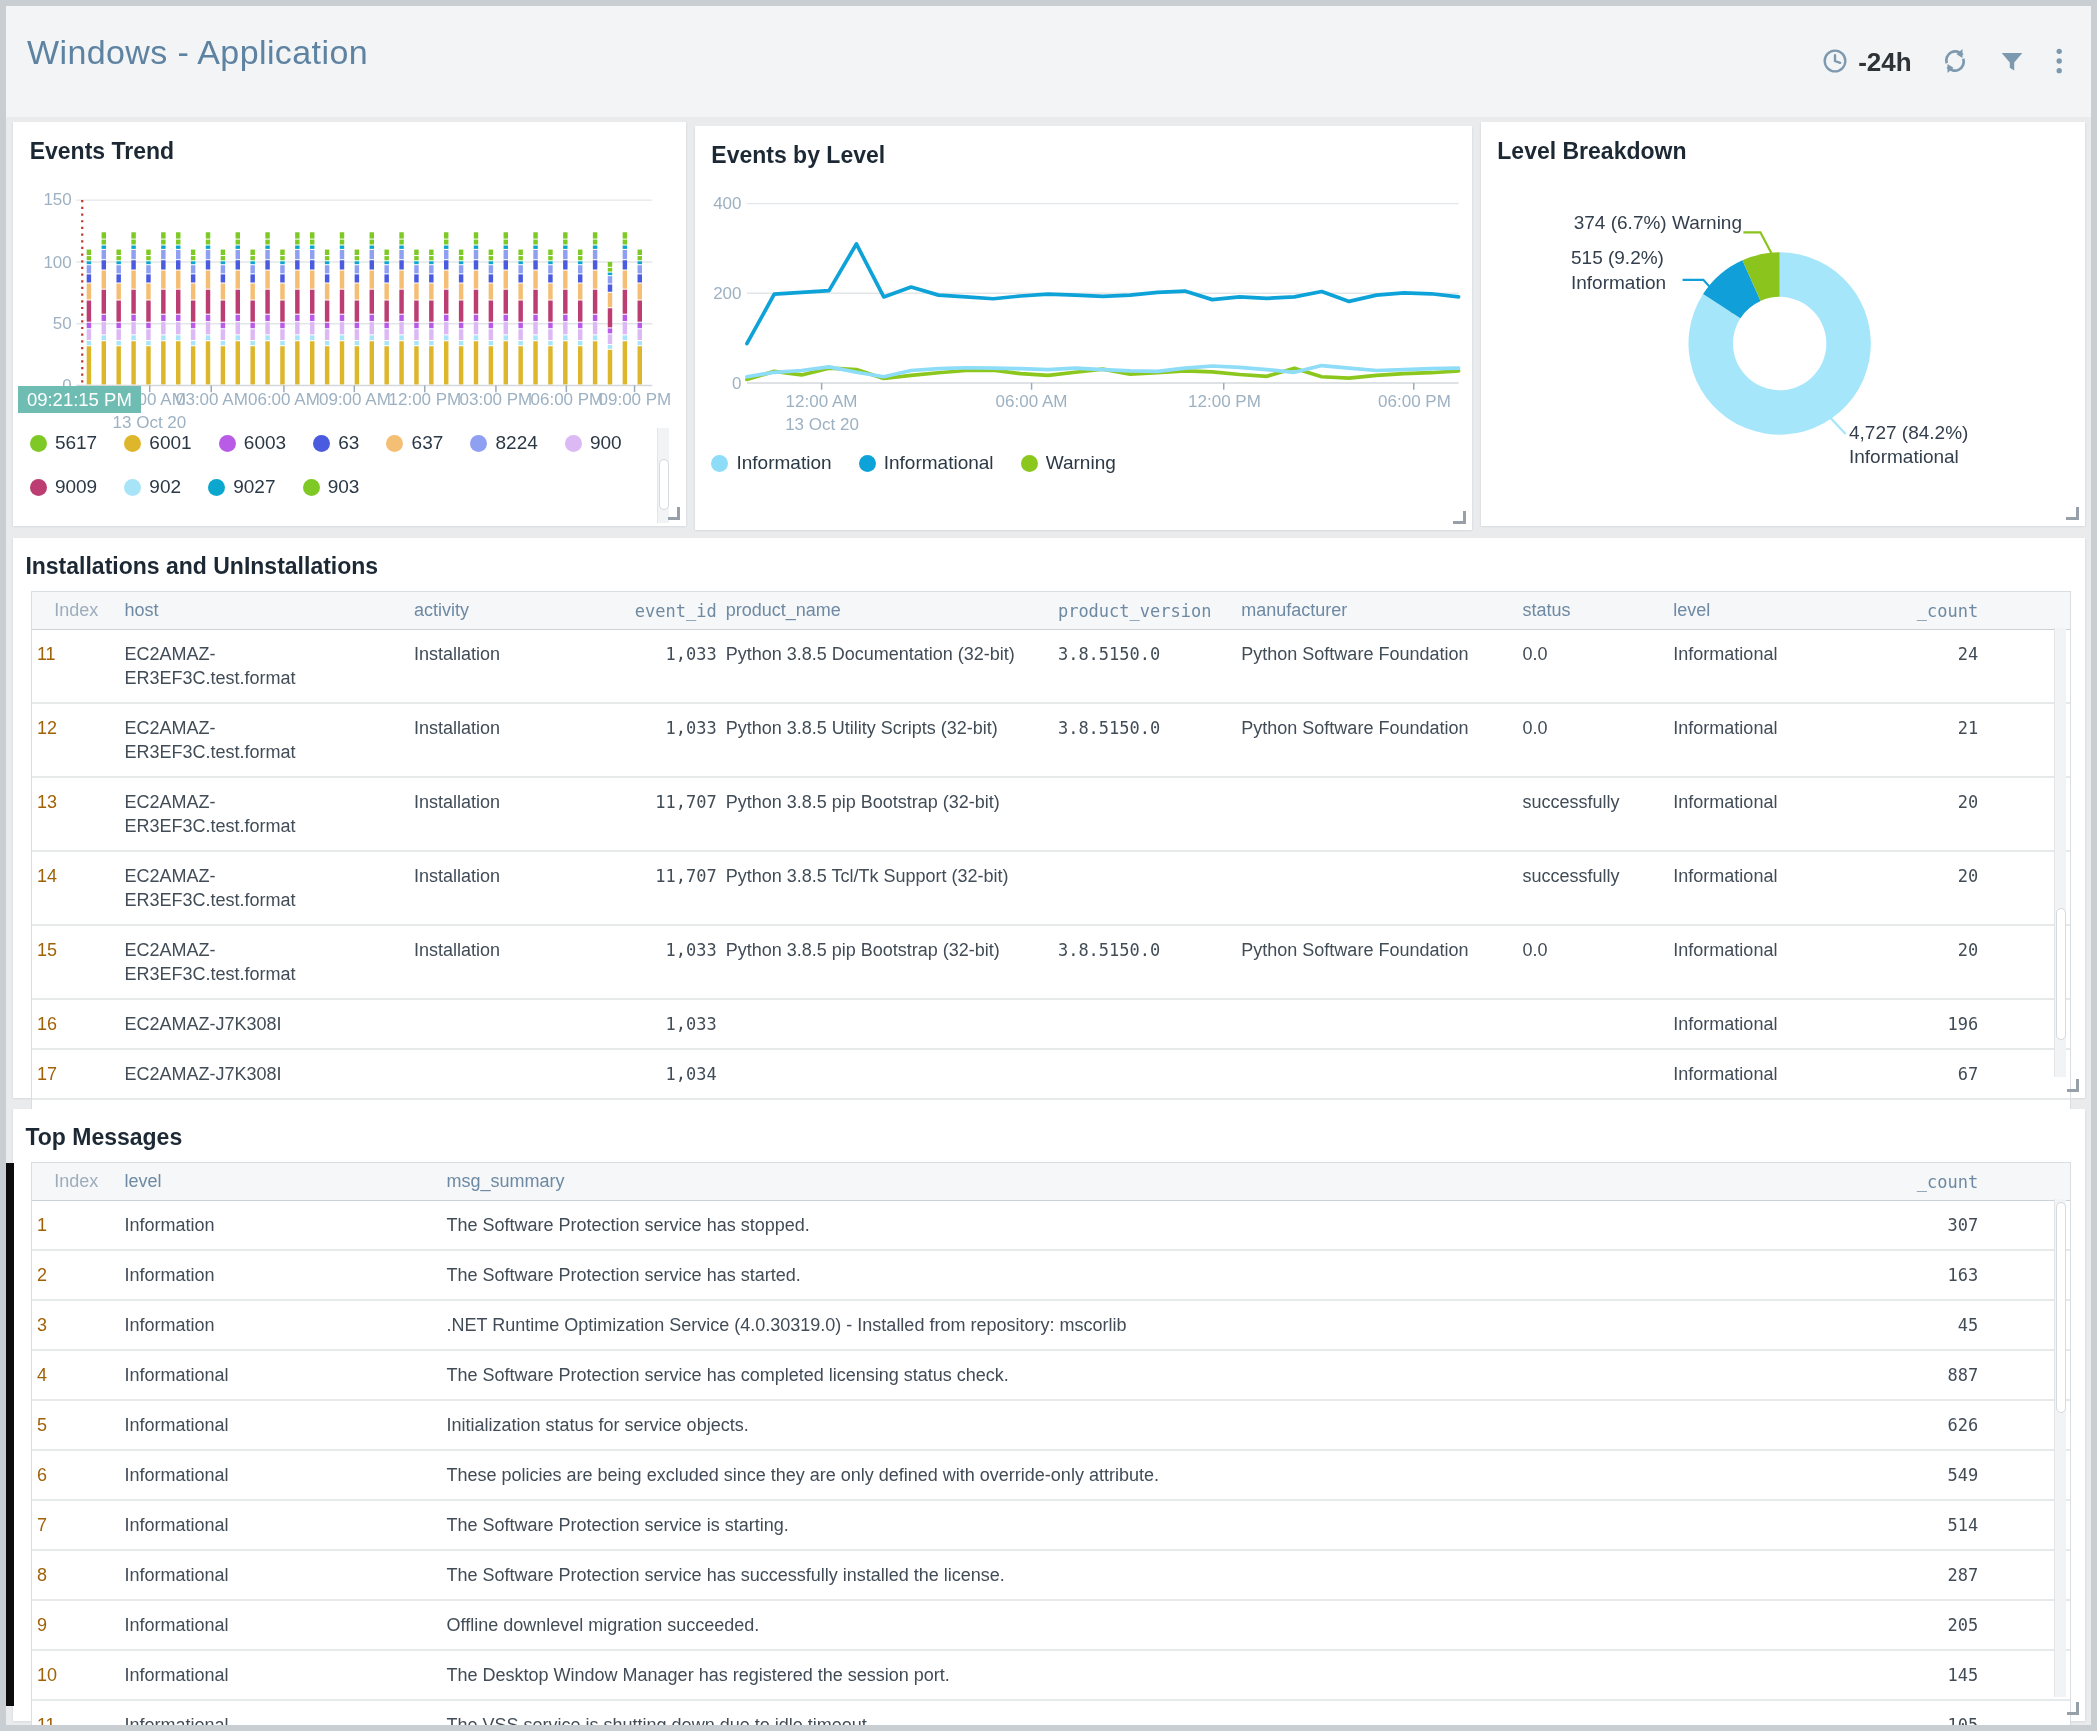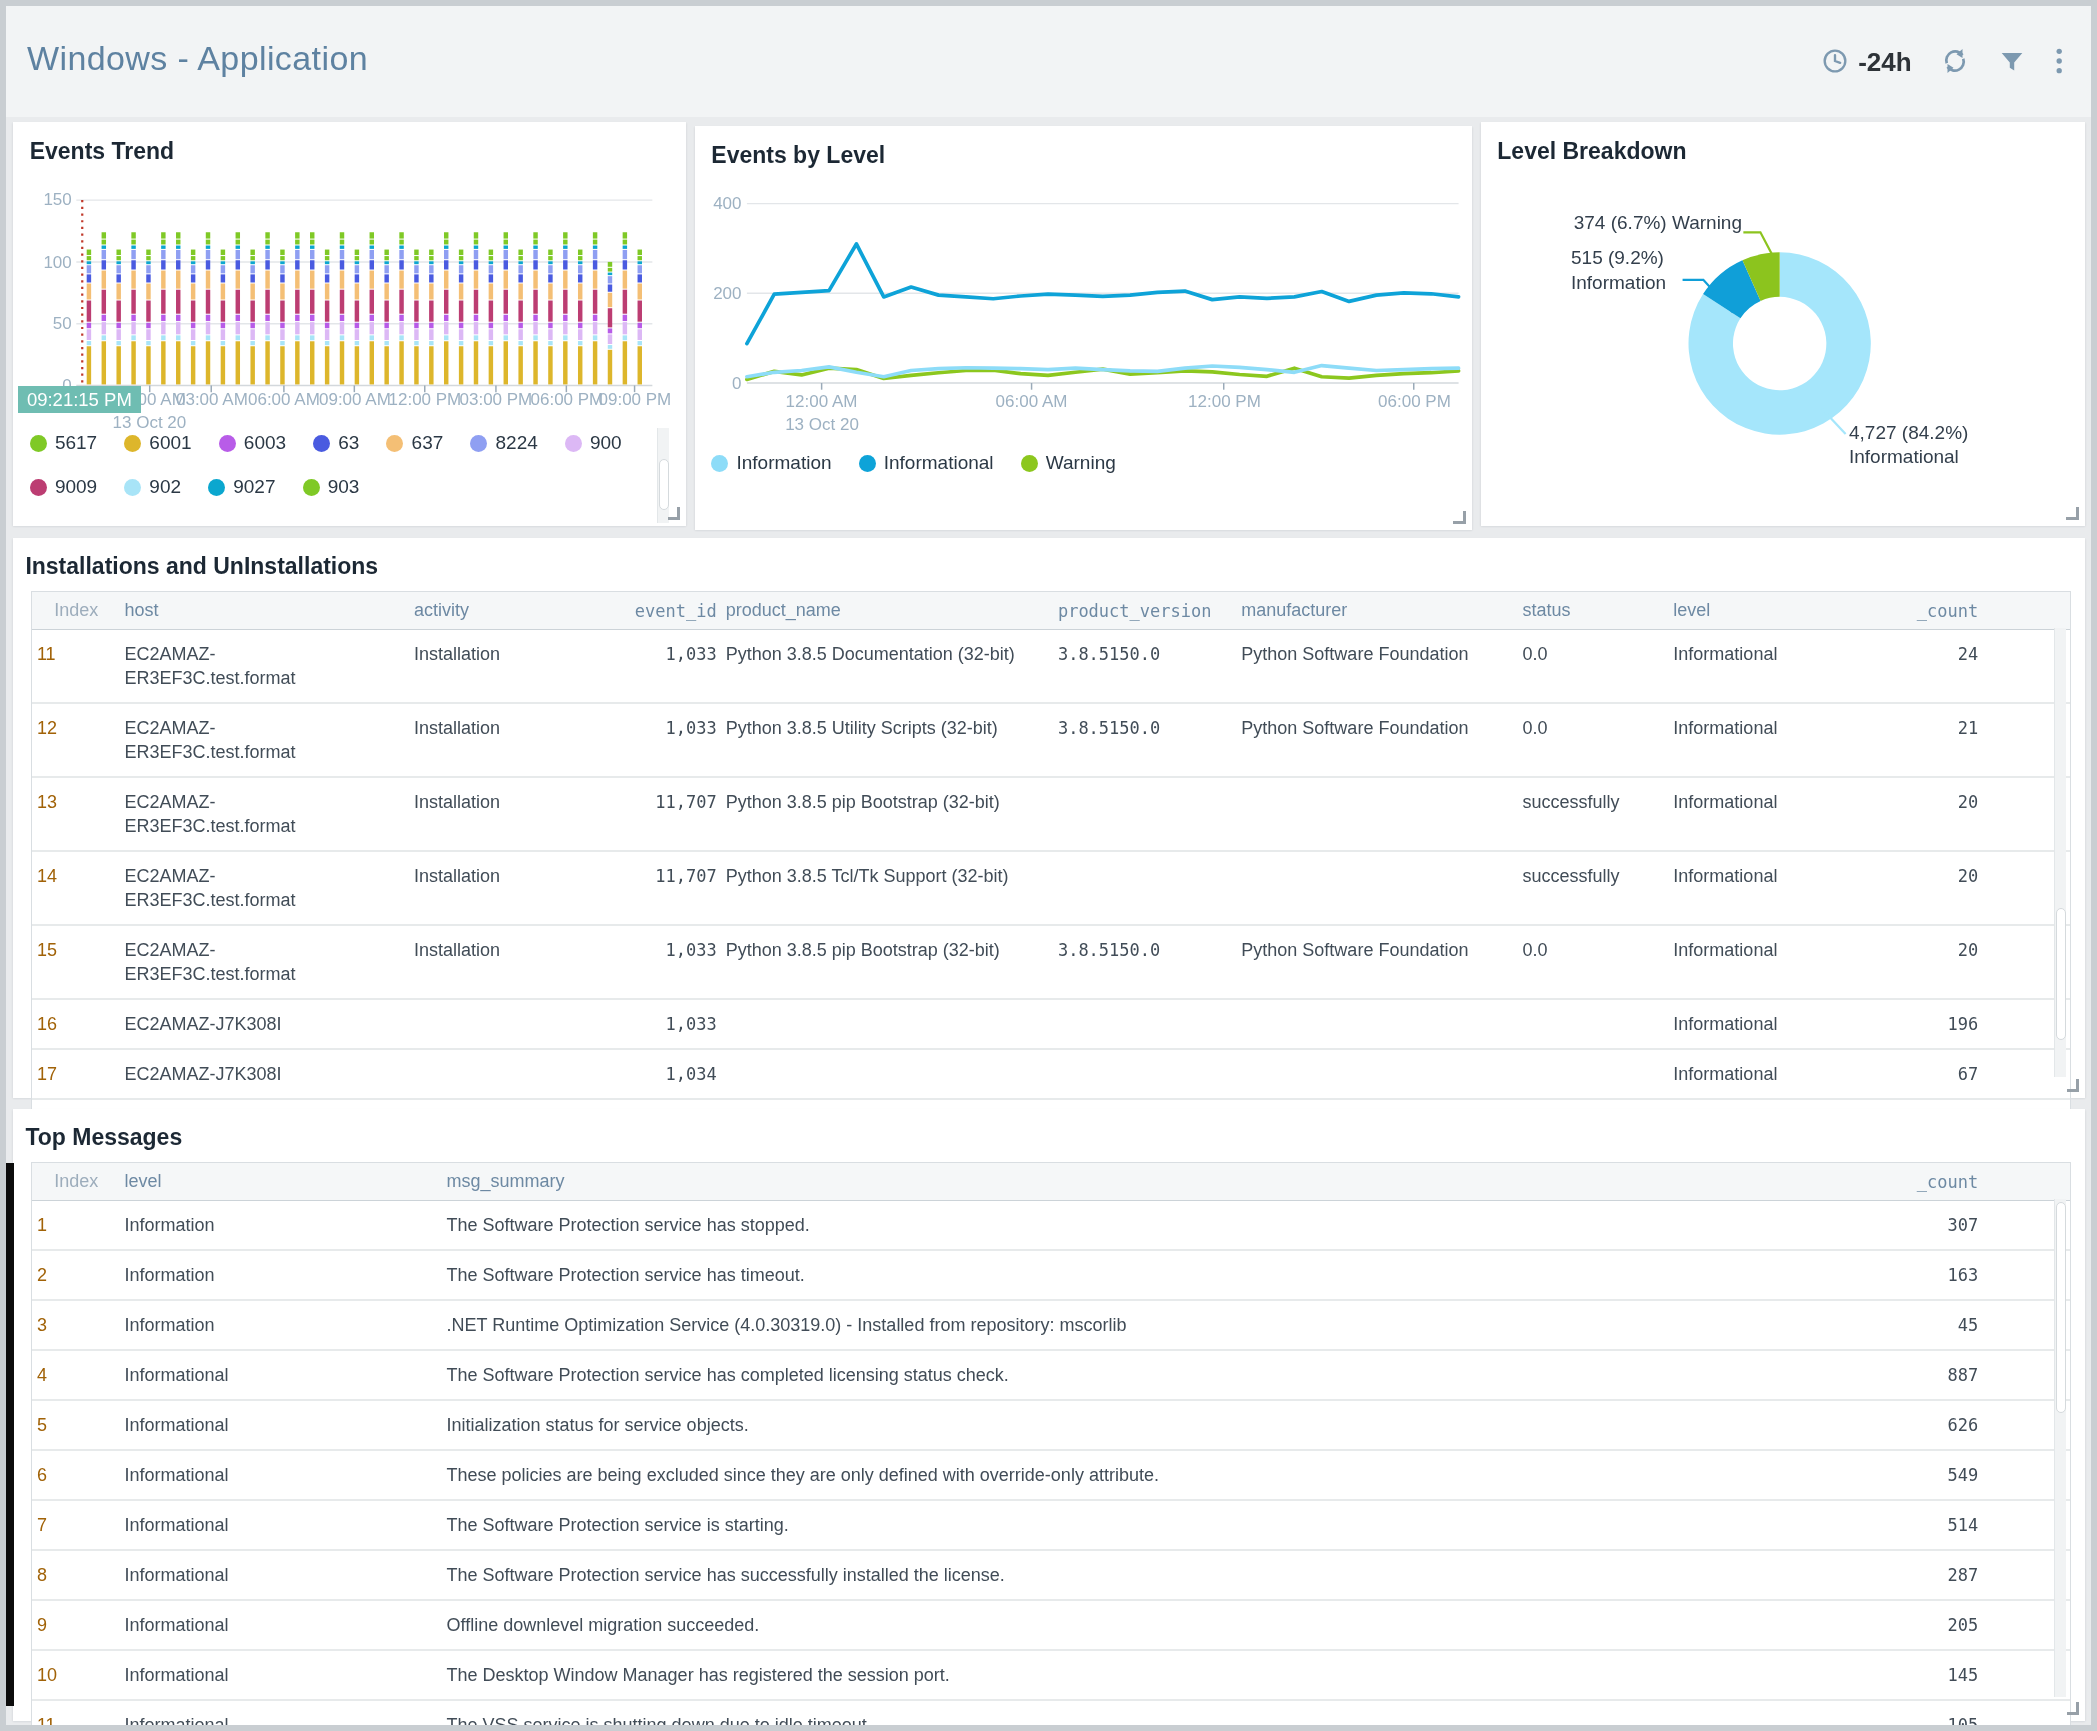--- a/index.html
+++ b/index.html
@@ -1,20 +1,20 @@
 <!DOCTYPE html>
 <html style="font-size:12px"><head>
 <meta charset="utf-8">
 <style>
   html,body{margin:0;padding:0;background:#c9ced2;}
   .page{position:relative;width:2097px;height:1731px;background:#e9ebed;overflow:hidden;
         font-family:"Liberation Sans","DejaVu Sans",sans-serif;}
   .frame{position:absolute;inset:0;border:6px solid #c9ced2;pointer-events:none;z-index:99;}
   .headerband{position:absolute;left:6px;top:6px;right:6px;height:111px;background:#f2f4f5;}
-  .dash-title{position:absolute;left:21px;top:27px;font-size:34px;color:#5e82a1;letter-spacing:0.4px;margin-top:6px;}
+  .dash-title{position:absolute;left:21px;top:27px;font-size:34px;color:#5e82a1;letter-spacing:0.4px;}
   .controls{position:absolute;right:27px;top:40px;display:flex;align-items:center;gap:28px;}
   .ctl-group{display:flex;align-items:center;gap:9px;}
   .timerange{font-size:26px;color:#2e3338;font-weight:700;}
   .icon{display:inline-block;}
   .panel{position:absolute;background:#fff;box-shadow:0 0.7px 2.2px rgba(30,40,50,.14);}
   .panel-title{position:absolute;left:16.3px;top:16.3px;font-size:23px;font-weight:700;color:#1c2834;}
   .corner{position:absolute;right:6px;bottom:6px;width:9.6px;height:9.6px;
           border-right:3px solid #97a0a8;border-bottom:3px solid #97a0a8;}
   .ylab{position:absolute;font-size:17px;color:#9db1c2;text-align:right;width:45px;}
   .xlab{position:absolute;font-size:17px;color:#9db1c2;text-align:center;width:119px;}
@@ -824,21 +824,21 @@
             <tr>
               <td class=" idx">1</td>
               <td class="">Information</td>
               <td class="">The Software Protection service has stopped.</td>
               <td class="num right">307</td>
               <td class=""></td>
             </tr>
             <tr>
               <td class=" idx">2</td>
               <td class="">Information</td>
-              <td class="">The Software Protection service has timeout.</td>
+              <td class="">The Software Protection service has started.</td>
               <td class="num right">163</td>
               <td class=""></td>
             </tr>
             <tr>
               <td class=" idx">3</td>
               <td class="">Information</td>
               <td class="">.NET Runtime Optimization Service (4.0.30319.0) - Installed from repository: mscorlib</td>
               <td class="num right">45</td>
               <td class=""></td>
             </tr>

